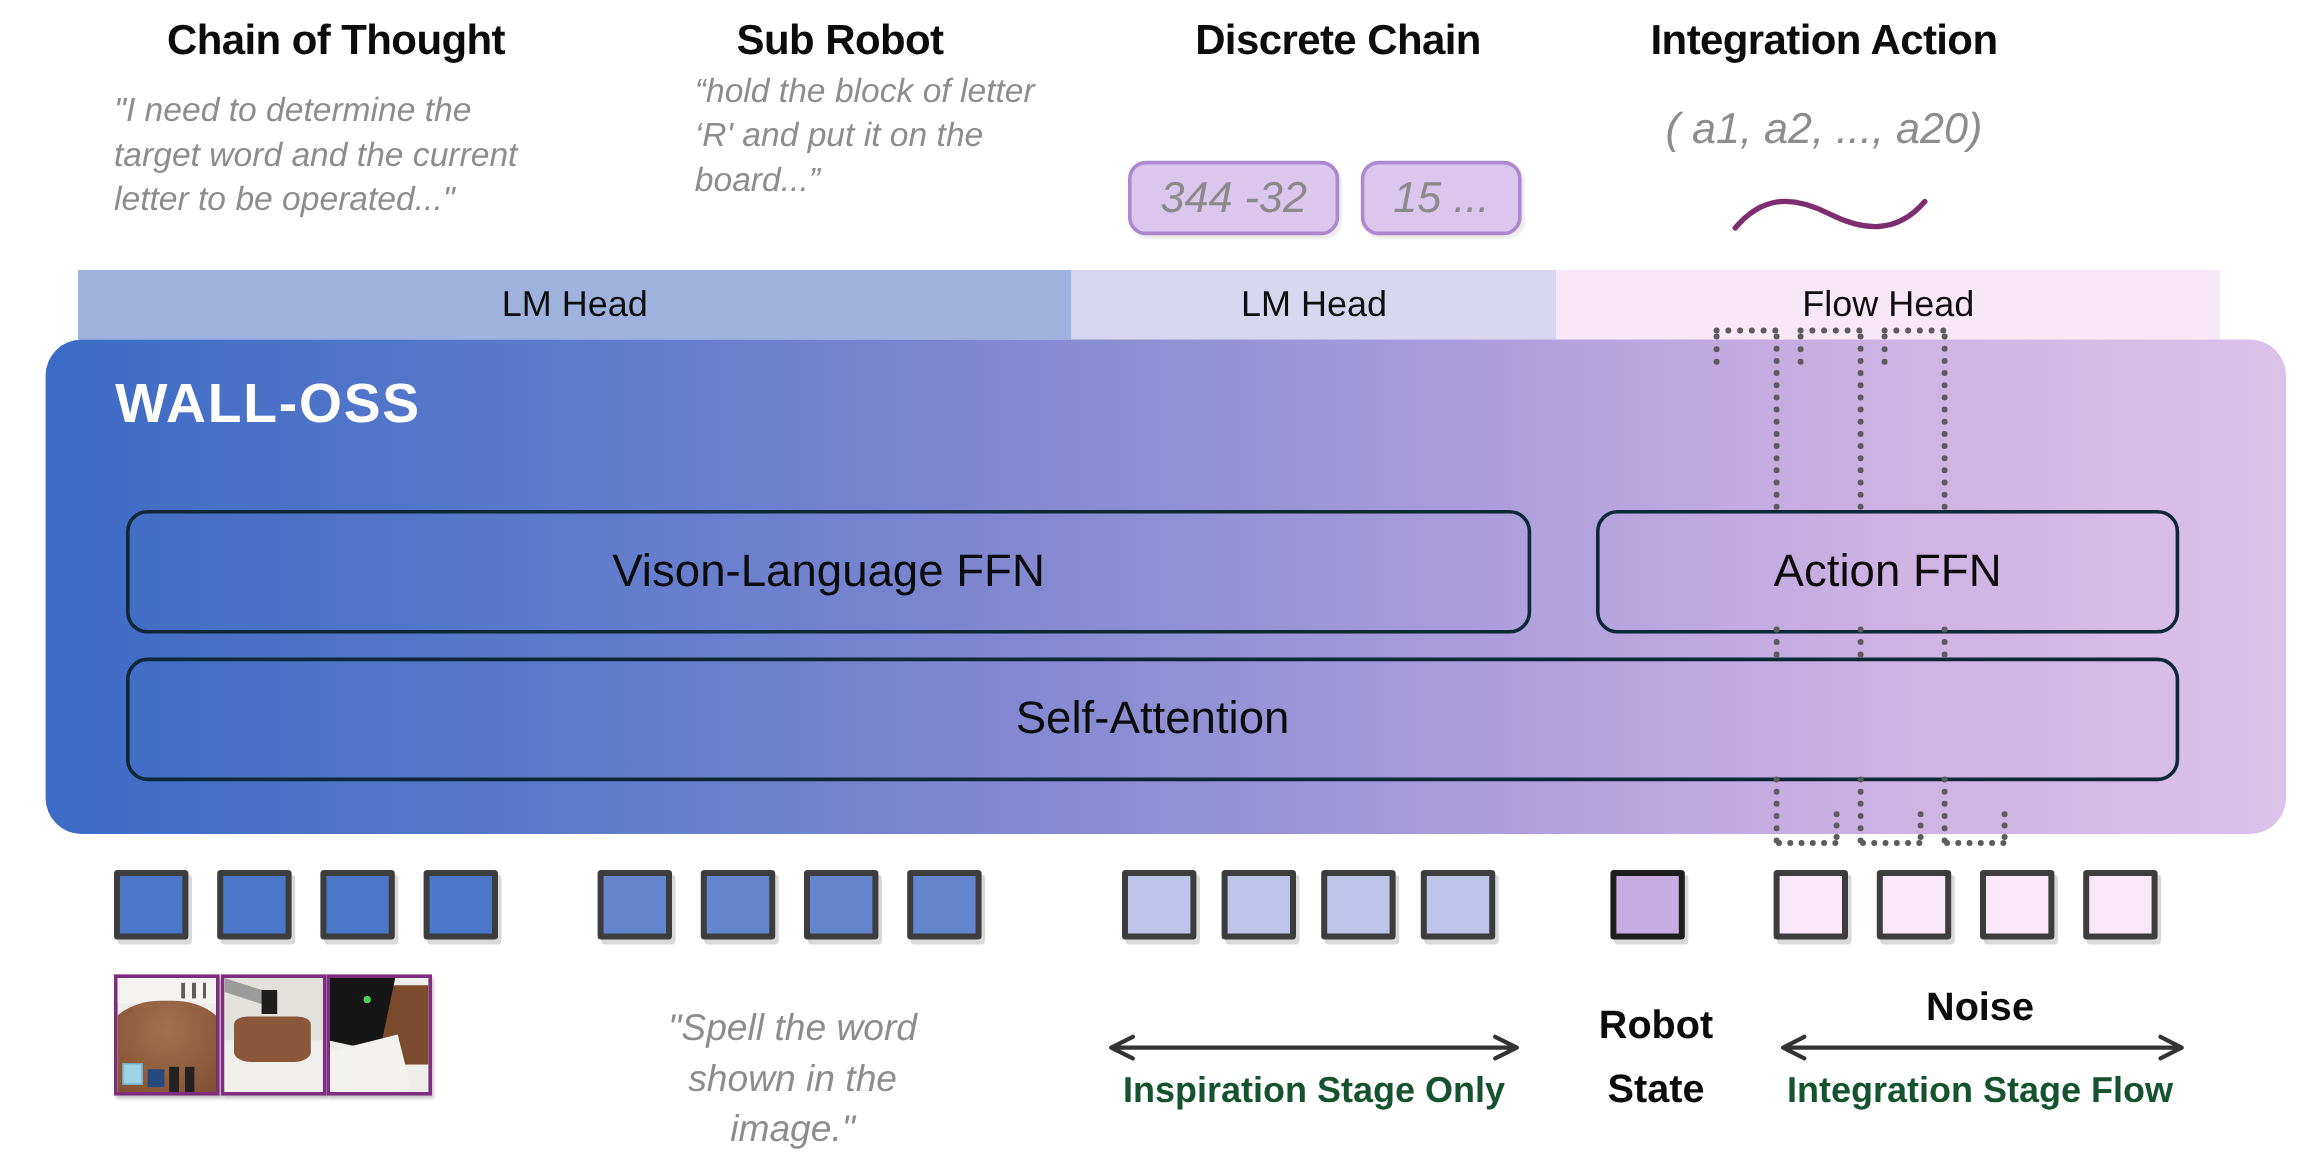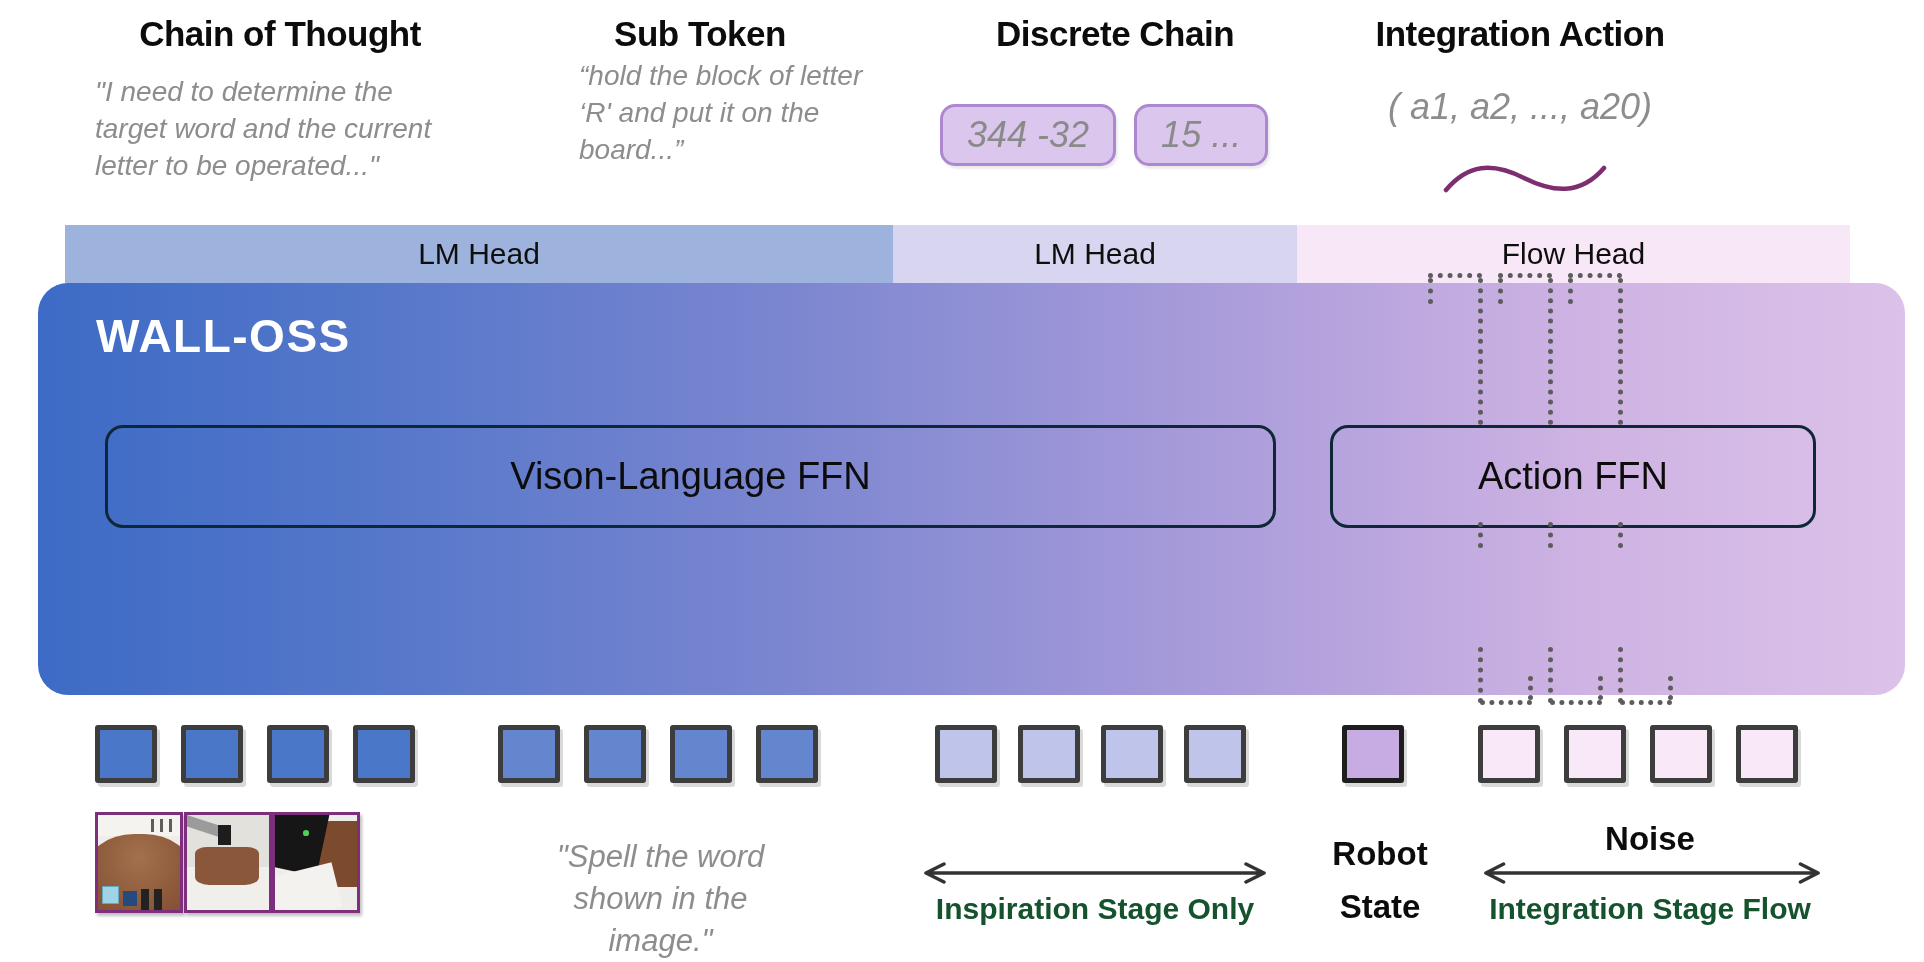--- a/index.html
+++ b/index.html
@@ -6,21 +6,21 @@
   .canvas{position:relative;width:1924px;height:962px;background:#ffffff;overflow:hidden;
           font-family:"Liberation Sans", sans-serif;}
 
   .title{position:absolute;top:14px;font-size:35px;font-weight:700;color:#0c0c0c;
          text-align:center;letter-spacing:-0.5px;}
   .quote{position:absolute;font-size:28px;font-style:italic;color:#8d8d8d;line-height:1.32;}
 
   .pills{position:absolute;left:940px;top:104px;display:flex;gap:18px;}
   .pill{height:56px;border:3px solid #ae87d1;border-radius:15px;background:#dbc6ee;
         color:#8a8a8a;font-style:italic;font-size:36px;display:flex;align-items:center;
-        padding:0 24px;box-shadow:2px 3px 2px rgba(0,0,0,0.08);}
+        padding:0 24px;box-shadow:2px 3px 2px rgba(0,0,0,0.08);margin-top:30px;}
 
   .vector{position:absolute;left:1320px;top:86px;width:400px;text-align:center;
           font-size:36px;font-style:italic;color:#8d8d8d;}
   .wave{position:absolute;left:1440px;top:156px;width:170px;height:44px;}
 
   .head-seg{position:absolute;top:225px;height:58px;display:flex;align-items:center;
             justify-content:center;font-size:30px;color:#0e0e0e;}
   .head-blue{left:65px;width:828px;background:#9db3de;}
   .head-lav{left:893px;width:404px;background:#d7d5ef;}
   .head-pink{left:1297px;width:553px;background:#f8e7f6;}
@@ -76,21 +76,21 @@
   .blabel{position:absolute;font-weight:700;font-size:33px;color:#0c0c0c;text-align:center;}
   .stage{position:absolute;font-weight:700;font-size:30px;color:#14532d;text-align:center;}
   .arrow{position:absolute;height:26px;}
 </style>
 </head>
 <body>
 
 <div class="canvas">
 
   <div class="title" style="left:60px;width:440px;">Chain of Thought</div>
-  <div class="title" style="left:520px;width:360px;">Sub Token</div>
+  <div class="title" style="left:520px;width:360px;">Sub Robot</div>
   <div class="title" style="left:930px;width:370px;">Discrete Chain</div>
   <div class="title" style="left:1320px;width:400px;">Integration Action</div>
 
   <div class="quote" style="left:95px;top:74px;width:370px;">"I need to determine the target word and the current letter to be operated..."</div>
   <div class="quote" style="left:555px;top:58px;width:295px;margin-left:24px;">“hold the block of letter ‘R' and put it on the board...”</div>
 
   <div class="pills">
     <div class="pill">344 -32</div>
     <div class="pill">15 ...</div>
   </div>
@@ -101,20 +101,21 @@
   </svg>
 
   <div class="head-seg head-blue">LM Head</div>
   <div class="head-seg head-lav">LM Head</div>
   <div class="head-seg head-pink">Flow Head</div>
 
   <div class="model">
     <div class="model-title">WALL-OSS</div>
     <div class="ffn vl-ffn">Vison-Language FFN</div>
     <div class="ffn action-ffn">Action FFN</div>
+    <div class="ffn self-attn">Self-Attention</div>
   </div>
 
   <div class="trow" style="left:95px;gap:24px;">
       <div class="token" style="background: rgb(75, 119, 201); border-color: rgb(61, 61, 61);"></div>
       <div class="token" style="background: rgb(75, 119, 201); border-color: rgb(61, 61, 61);"></div>
       <div class="token" style="background: rgb(75, 119, 201); border-color: rgb(61, 61, 61);"></div>
       <div class="token" style="background: rgb(75, 119, 201); border-color: rgb(61, 61, 61);"></div>
     </div>
   <div class="trow" style="left:498px;gap:24px;">
       <div class="token" style="background: rgb(99, 134, 207); border-color: rgb(61, 61, 61);"></div>

